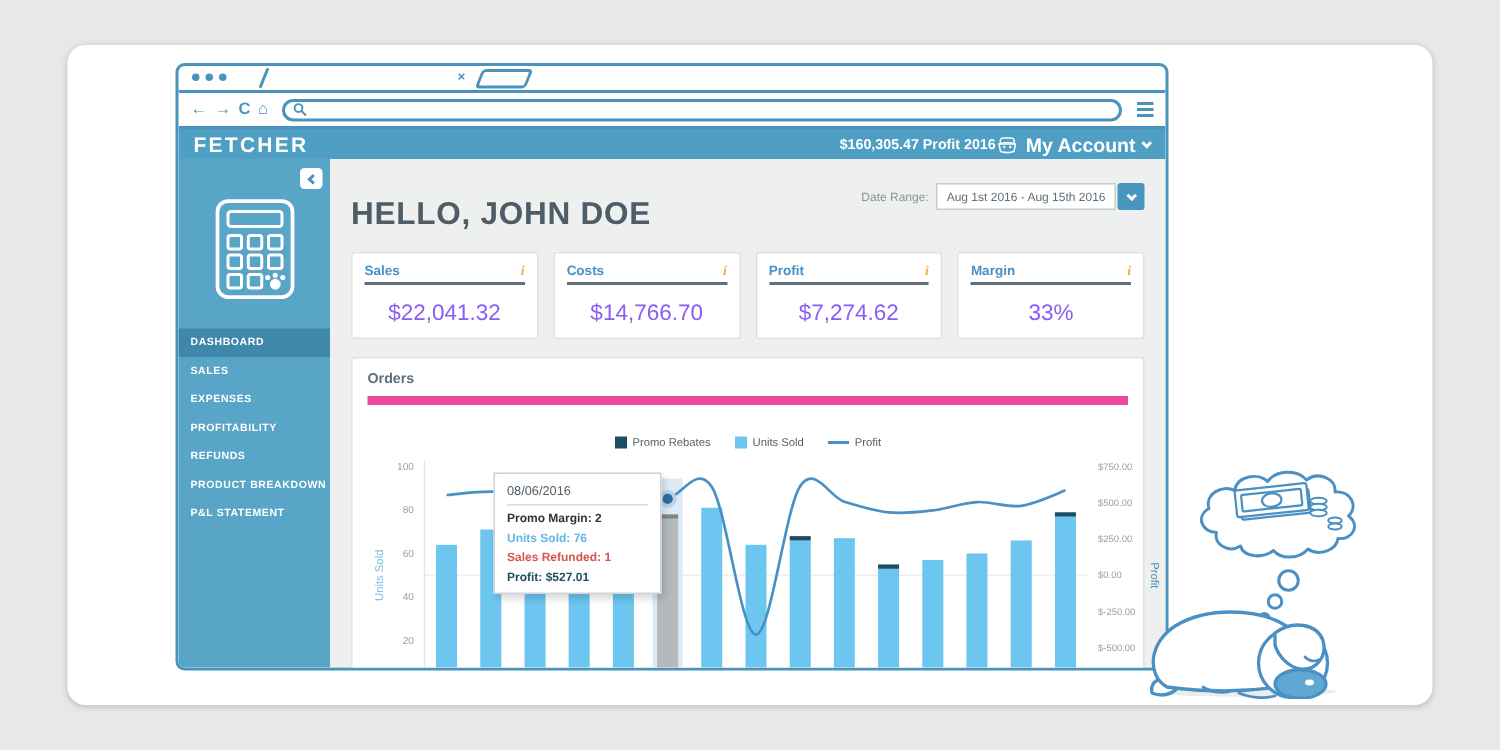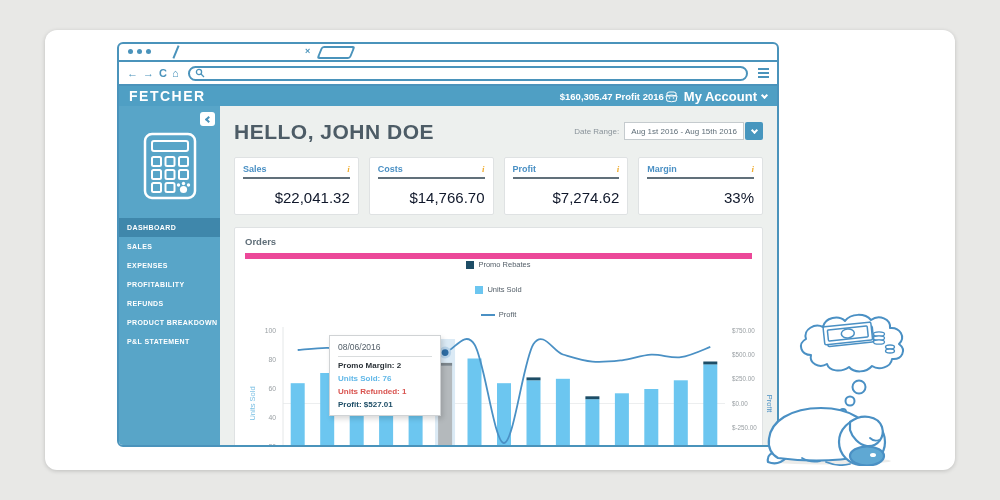--- a/index.html
+++ b/index.html
@@ -47,44 +47,44 @@
     border-radius:3px; display:flex; align-items:center; justify-content:center; }
   .chev-left { width:5px; height:5px; border-left:2px solid #4a93bb; border-bottom:2px solid #4a93bb;
     transform:rotate(45deg); margin-left:2px; }
   .calc-wrap { margin:26px auto 14px; width:56px; }
   .side-nav { margin-top:6px; }
   .side-item { color:#fff; font-size:7px; font-weight:bold; letter-spacing:.4px;
     padding:6px 0 6px 8px; }
   .side-item.active { background:#3f87ab; }
 
   
-  .main { flex:1; background:#edf0ee; position:relative; padding:14px 14px 0; min-width:0; }
+  .main { flex:1; background:#edf0ee; position:relative; padding:25px 14px 0; min-width:0; }
   .greeting { font-size:21px; font-weight:bold; color:#4d5c66; letter-spacing:.5px; }
   .date-range { position:absolute; top:16px; right:14px; display:flex; align-items:center; gap:5px; }
   .dr-label { font-size:8px; color:#8a939a;margin-left:24px; }
   .dr-box { display:flex; align-items:stretch; }
   .dr-value { background:#fff; border:1px solid #c5cbce; font-size:8px; color:#5f6e78;
     padding:4px 6px; height:18px; display:flex; align-items:center; }
   .dr-btn { width:18px; height:18px; background:#4796be; border-radius:2px; margin-left:1px;
     display:flex; align-items:center; justify-content:center; }
 
   .kpi-row { display:flex; gap:10px; margin-top:13px; }
   .kpi { flex:1; background:#fff; border:1px solid #dfe2e3; border-radius:2px; padding:6px 8px 8px; }
   .kpi-head { display:flex; justify-content:space-between; align-items:flex-end;
     border-bottom:2px solid #61707a; padding-bottom:3px; }
   .kpi-label { color:#4a90c4; font-size:9px; font-weight:bold; }
   .info-icon { color:#f0ad30; font-size:9px; font-weight:bold; font-style:italic;
     font-family:"Liberation Serif", serif; }
-  .kpi-value { text-align:right; font-size:15px; color:#0f172a; margin-top:10px; }
+  .kpi-value { text-align:center; font-size:15px; color:#8b5cf6; margin-top:10px; }
 
   .orders-card { margin-top:12px; background:#fff; border:1px solid #dfe2e3; border-radius:2px;
     padding:8px 10px; height:255px; position:relative; }
   .orders-title { font-size:9.5px; font-weight:bold; color:#5f6e78; border-bottom:6px solid #ec4899;
     padding-bottom:6px; }
-  .legend { display:flex; justify-content:center; align-items:center; gap:16px; margin-top:1px;flex-direction:column; }
+  .legend { display:flex; justify-content:center; align-items:center; gap:16px; margin-top:20px; }
   .legend-item { display:flex; align-items:center; gap:4px; font-size:7.5px; color:#55606a; }
   .legend-swatch { width:8px; height:8px; }
   .legend-line { width:14px; height:2px; }
 
   .chart-wrap { position:relative; margin-top:2px; }
   svg text { font-family:"Liberation Sans", sans-serif; }
 
   .tooltip { position:absolute; left:84px; top:14px; width:112px; background:#fff;
     border:1px solid #d0d3d5; box-shadow:2px 3px 5px rgba(0,0,0,.15); padding:6px 8px; z-index:5; }
   .tt-date { font-size:8.5px; color:#55606a; border-bottom:1px solid #d9dcdd; padding-bottom:4px; }
@@ -314,21 +314,21 @@
                   <text transform="translate(10,82.5) rotate(-90)" text-anchor="middle" font-size="7.5" fill="#7cc0e4">Units Sold</text>
                   <text transform="translate(522,82.5) rotate(90)" text-anchor="middle" font-size="7.5" fill="#4a90c4">Profit</text>
                   <path d="M52.7,29.0C57.6,28.7 72.4,26.7 82.2,26.8C92.0,27.0 101.8,28.5 111.7,30.0C121.5,31.6 131.3,34.6 141.1,36.1C151.0,37.6 160.8,39.8 170.6,39.0C180.4,38.2 190.2,34.1 200.1,31.6C209.9,29.0 219.7,8.4 229.5,23.5C239.4,38.6 249.2,122.2 259.0,122.1C268.8,122.1 278.6,37.8 288.5,23.0C298.3,8.3 308.1,30.6 317.9,33.5C327.8,36.4 337.6,39.7 347.4,40.6C357.2,41.6 367.0,40.4 376.9,39.3C386.7,38.1 396.5,34.2 406.3,33.7C416.2,33.2 426.0,37.5 435.8,36.2C445.6,34.9 460.4,27.7 465.3,25.9" fill="none" stroke="#4a90c4" stroke-width="1.8"></path>
                   <circle cx="200.1" cy="31.6" r="6" fill="#b9d4ea"></circle>
                   <circle cx="200.1" cy="31.6" r="3.4" fill="#2e6da4"></circle>
                 </svg></div>
             <div class="tooltip">
               <div class="tt-date">08/06/2016</div>
               <div class="tt-row" id="tt-0" style="color: rgb(43, 50, 56);"><span>Promo Margin:</span> <span>2</span></div>
               <div class="tt-row" id="tt-1" style="color: rgb(98, 184, 232);"><span>Units Sold:</span> <span>76</span></div>
-              <div class="tt-row" id="tt-2" style="color: rgb(217, 83, 79);"><span>Units Refunded:</span> <span>1</span></div>
+              <div class="tt-row" id="tt-2" style="color: rgb(217, 83, 79);"><span>Sales Refunded:</span> <span>1</span></div>
               <div class="tt-row" id="tt-3" style="color: rgb(29, 77, 102);"><span>Profit:</span> <span>$527.01</span></div>
             </div>
           </div>
         </div>
       </div>
 
     </div>
   </div>
 
   <svg class="dog-illustration" viewBox="0 0 190 155">

